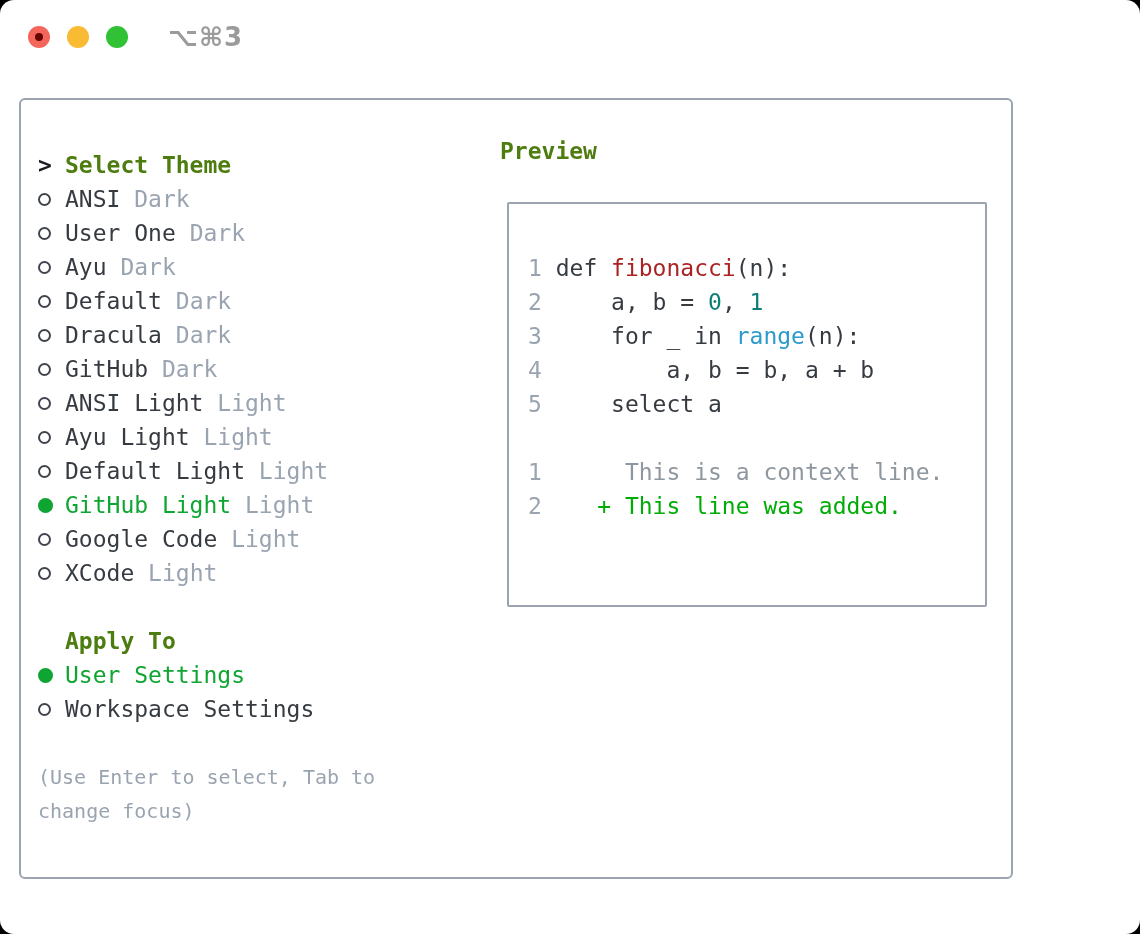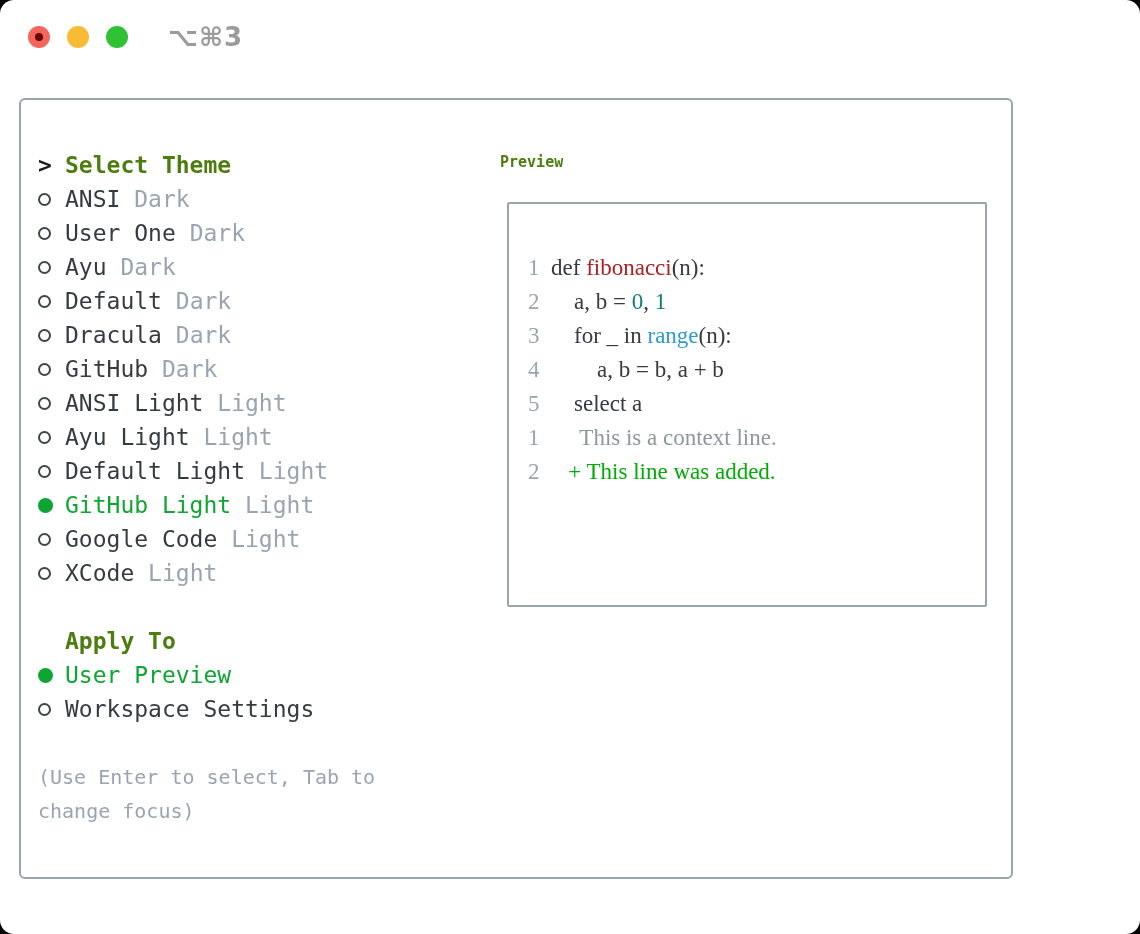--- a/index.html
+++ b/index.html
@@ -43,29 +43,29 @@
   .prompt{font-weight:bold;color:var(--ink);font-size:23px;}
   .hdr{font-weight:bold;color:#4d7c0f;}
   .label{white-space:pre;}
   .suffix{color:var(--gray-muted);}
   .sel .name{color:var(--green-selected);text-align:center;}
   
   .menu{left:17px;top:48px;}
   .apply{left:17px;top:524px;}
   .help{left:17px;top:660px;width:412px;font-size:20px;line-height:34px;color:var(--gray-muted);}
   
-  .preview-header{left:479px;top:45px;height:34px;line-height:34px;font-size:15px;}
+  .preview-header{left:479px;top:34px;height:34px;line-height:34px;font-size:23px;}
   .preview-box{
     left:486px;top:102px;width:480px;height:405px;
-    border:2px solid var(--border-gray);border-radius:2px;background:#fff;overflow:hidden;font-family:Liberation Serif, serif;
+    border:2px solid var(--border-gray);border-radius:2px;background:#fff;overflow:hidden;
   }
   .code{padding:47px 0 0 19px;font-size:23px;}
   .code-line{height:34px;line-height:34px;white-space:pre;color:var(--item-ink);}
   .ln{display:inline-block;width:2ch;color:var(--gray-muted);}
-  .diff-group{}
+  .diff-group{margin-top:34px;}
   .c-code{color:var(--item-ink);}
   .c-fn{color:var(--red-function);}
   .c-num{color:var(--teal-number);}
   .c-blt{color:var(--blue-builtin);}
   .c-ctx{color:var(--gray-context);}
   .c-del{color:var(--red-deleted);}
   .c-add{color:var(--green-added);}
 </style>
 </head>
 <body>
@@ -166,21 +166,21 @@
     <div class="apply">
       <div class="row">
         <span class="marker"></span>
         <span class="hdr">Apply To</span>
       </div>
 
     <div class="row sel">
           <span class="marker">
             <span class="dot-filled"></span>
           </span>
-          <span class="label"><span class="name">User Preview</span></span>
+          <span class="label"><span class="name">User Settings</span></span>
         </div>
         <div class="row">
           <span class="marker">
             <span class="dot-outline"></span>
           </span>
           <span class="label"><span class="name">Workspace Settings</span></span>
         </div>
       </div>
 
     <div class="help">(Use Enter to select, Tab to change focus)</div>

